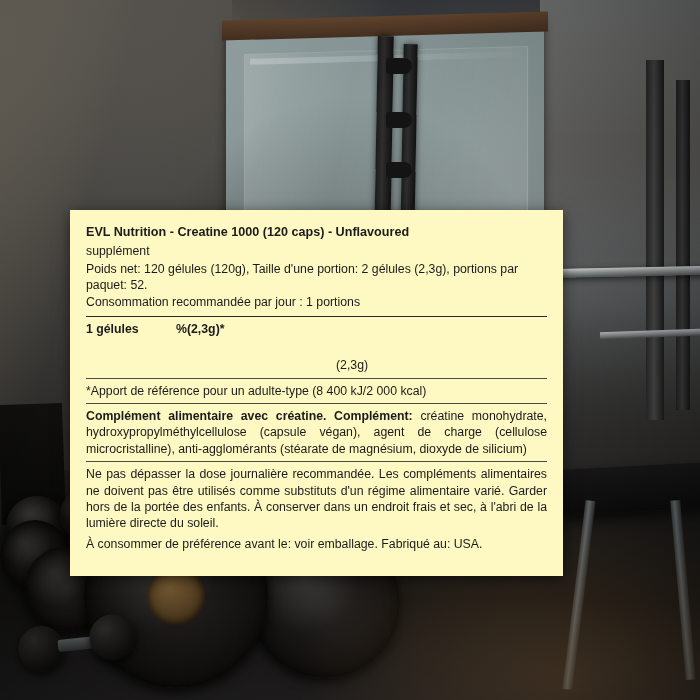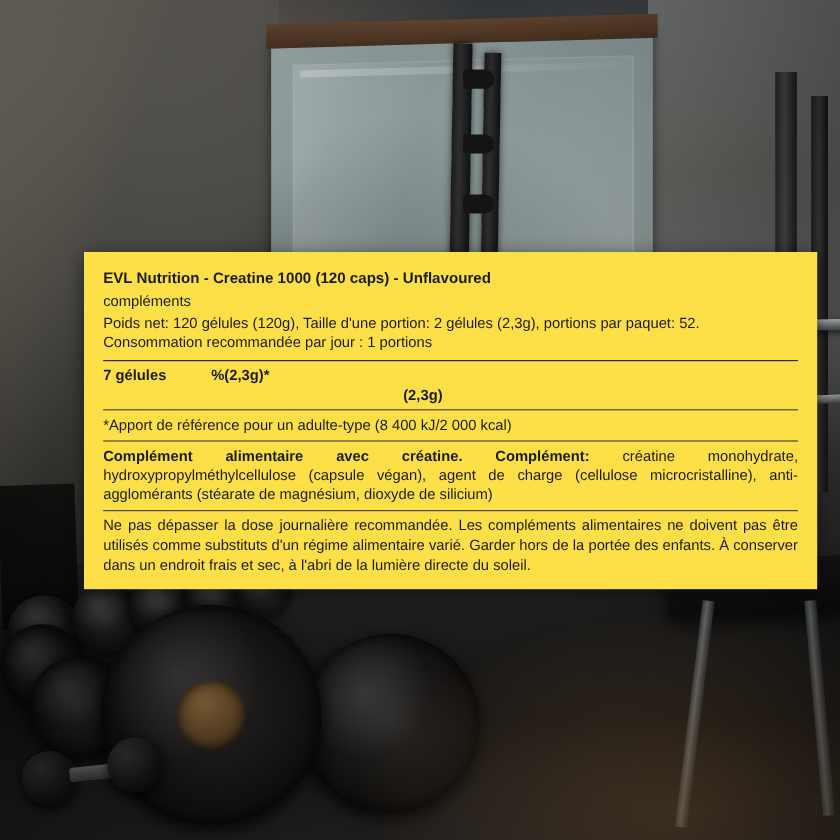--- a/index.html
+++ b/index.html
@@ -248,23 +248,23 @@
     inset: 0;
     background: radial-gradient(ellipse at 50% 45%, rgba(0,0,0,0) 40%, rgba(0,0,0,0.45) 100%);
     pointer-events: none;
   }
 
   
   .label-panel {
     position: absolute;
     left: 70px;
     top: 210px;
-    width: 611px;
-    background: #fde047;
-    padding: 14px 16px 12px 16px;
+    width: 493px;
+    background: #fef9c3;
+    padding: 14px 16px 24px 16px;
     box-sizing: border-box;
     color: #1b1b1b;
     font-size: 12.3px;
     line-height: 1.33;
     box-shadow: 0 3px 14px rgba(0,0,0,0.55);
   }
 
   .title {
     font-weight: bold;
     font-size: 12.6px;
@@ -295,21 +295,22 @@
   }
   .nutri-head .n-col1 {
     flex: 0 0 90px;
     font-weight: bold;
   }
   .nutri-head .n-col2 {
     font-weight: bold;
   }
   .nutri-sub {
     margin-left: 250px;
-    font-weight: bold;
+    font-weight: normal;
+    margin-top: 20px;
   }
 
   .nutri-row {
     display: flex;
     margin-top: 3px;
   }
   .nutri-row .r-label { flex: 0 0 250px; }
   .nutri-row .r-val { flex: 0 0 90px; }
 
   .footnote { margin: 4px 0 0 0; }
@@ -381,39 +382,40 @@
   <div class="bench"></div>
   <div class="bench-leg l1"></div>
   <div class="bench-leg l2"></div>
 
   <div class="warm-floor"></div>
   <div class="vignette"></div>
 
   <div class="label-panel">
 
     <p class="title">EVL Nutrition - Creatine 1000 (120 caps) - Unflavoured</p>
-    <p class="subtitle">compléments</p>
+    <p class="subtitle">supplément</p>
     <p class="meta-line">Poids net: 120 gélules (120g), Taille d'une portion: 2 gélules (2,3g), portions par paquet: 52.</p>
     <p class="meta-line">Consommation recommandée par jour : 1 portions</p>
 
     <hr class="rule">
 
     <div class="nutri-head">
-      <span class="n-col1">7 gélules</span>
+      <span class="n-col1">1 gélules</span>
       <span class="n-col2">%(2,3g)*</span>
     </div>
     <div class="nutri-sub">(2,3g)</div>
 
     <hr class="rule thin">
 
 
     <p class="footnote">*Apport de référence pour un adulte-type (8 400 kJ/2 000 kcal)</p>
 
     <hr class="rule thin">
 
     <p class="ingredients-block"><span class="ingredients-head">Complément alimentaire avec créatine. Complément:</span> <span>créatine monohydrate, hydroxypropylméthylcellulose (capsule végan), agent de charge (cellulose microcristalline), anti-agglomérants (stéarate de magnésium, dioxyde de silicium)</span></p>
 
     <hr class="rule thin">
 
     <p class="warning-text">Ne pas dépasser la dose journalière recommandée. Les compléments alimentaires ne doivent pas être utilisés comme substituts d'un régime alimentaire varié. Garder hors de la portée des enfants. À conserver dans un endroit frais et sec, à l'abri de la lumière directe du soleil.</p>
+    <p class="best-before">À consommer de préférence avant le: voir emballage. Fabriqué au: USA.</p>
   </div>
 
 </div>
 
 </body></html>

